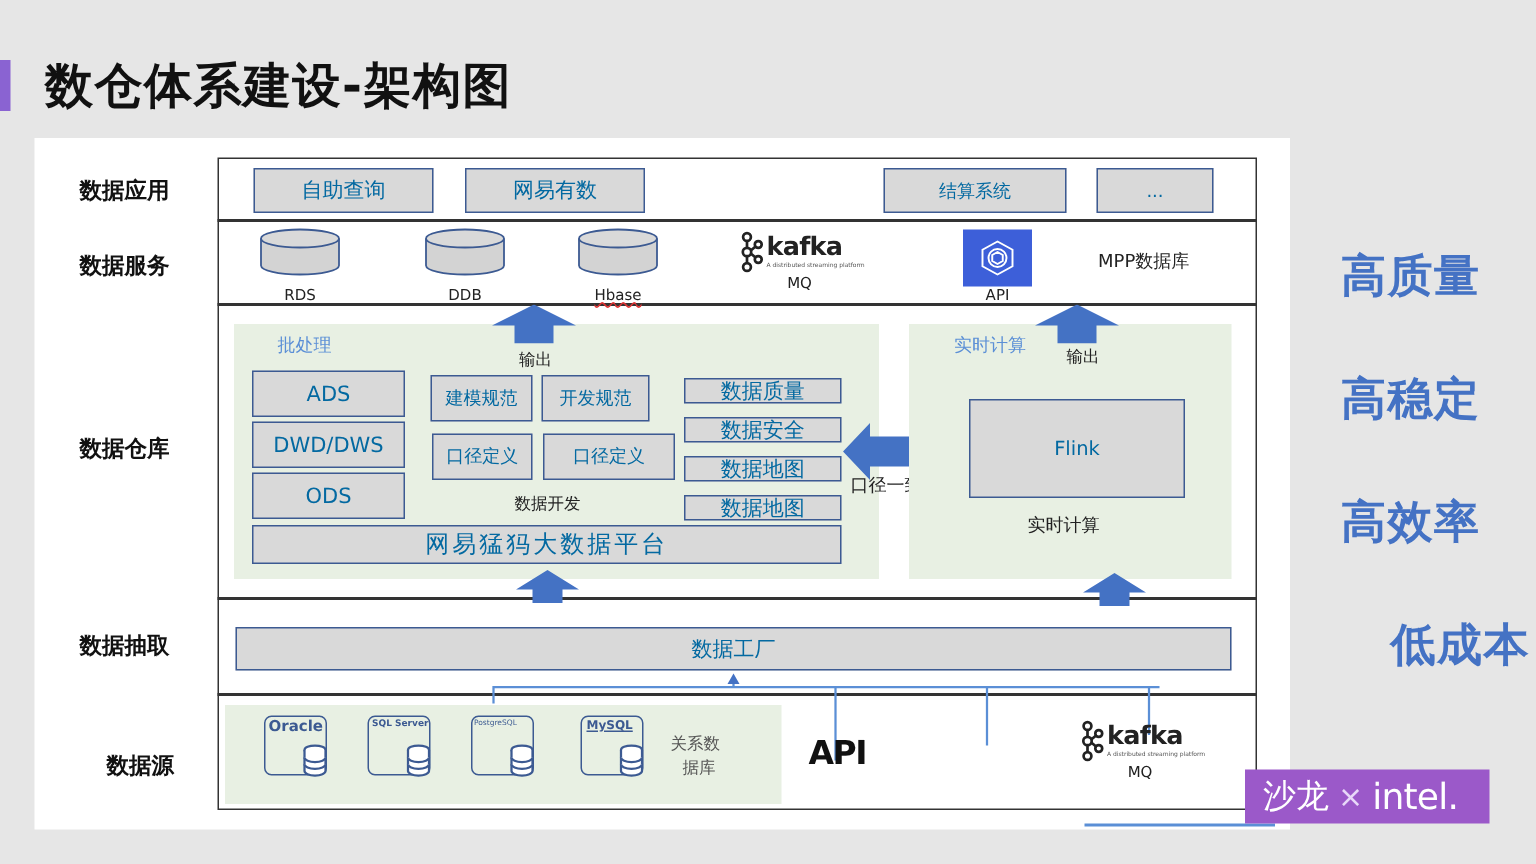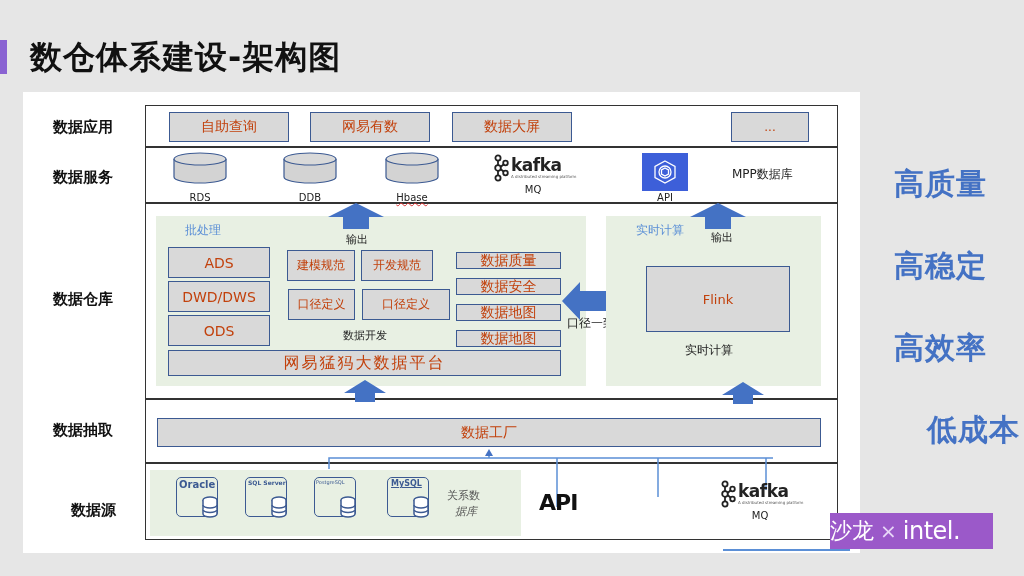--- a/index.html
+++ b/index.html
@@ -14,37 +14,37 @@
   .accent-bar { left: 0; top: 40px; width: 7px; height: 34px; background: #8a63d2; }
   .page-title { left: 30px; top: 36px; font-size: 32px; font-weight: bold; color: #111; letter-spacing: 1px; }
 
   .canvas { left: 23px; top: 92px; width: 837px; height: 461px; background: #fff; }
 
   .row-label { font-size: 15px; font-weight: bold; color: #111; white-space: nowrap; }
 
   .frame { border: 1.5px solid #333; background: #fff; }
   .hline { height: 1.5px; background: #333; }
 
-  .gbox { background: #d9d9d9; border: 1.5px solid #3c5a92; display: flex; align-items: center; justify-content: center; font-size: 14px; color: #c2410c; white-space: nowrap; }
+  .gbox { background: #d9d9d9; border: 1.5px solid #3c5a92; display: flex; align-items: center; justify-content: center; font-size: 14px; color: #0369a1; white-space: nowrap; }
   .gbox.sm { font-size: 12px; }
 
   .green { background: #e8f0e3; }
   .blue-label { font-size: 12px; color: #5b8fd6; }
   .small-text { font-size: 11px; color: #222; white-space: nowrap; }
 
   .cyl { width: 54px; height: 32px; }
   .cyl-label { font-size: 10px; color: #222; text-align: center; }
 
   .kafka { display: flex; align-items: center; }
   .kafka-text { font-size: 17px; font-weight: bold; color: #222; letter-spacing: -0.5px; line-height: 1; }
   .kafka-sub { font-size: 4px; color: #555; }
 
   .side-word { font-size: 30px; font-weight: bold; color: #4472c4; letter-spacing: 1px; }
 
-  .brand-bar { left: 830px; top: 513px; width: 163px; height: 36px; background: #9b59c9; color: #fff; display: flex; align-items: center; font-size: 22px; }
+  .brand-bar { left: 830px; top: 513px; width: 163px; height: 36px; background: #9b59c9; color: #fff; display: flex; align-items: center; padding-left: 12px; font-size: 22px; }
   .brand-bar .x { font-size: 20px; margin: 0 6px; color: #e8d8f8; }
   .brand-bar .intel { font-weight: normal; font-size: 24px; letter-spacing: -0.5px; }
   .brand-underline { left: 723px; top: 549px; width: 127px; height: 2px; background: #5b8fd6; }
 
   .api-text { font-size: 22px; font-weight: bold; color: #111; letter-spacing: -1px; }
 </style>
 </head>
 <body>
 
 <div class="abs accent-bar"></div>
@@ -59,21 +59,21 @@
   <div class="abs row-label" style="left:48px;top:409px;">数据源</div>
 
   <div class="abs frame" style="left:122px;top:13px;width:693px;height:435px;"></div>
   <div class="abs hline" style="left:122px;top:54px;width:693px;"></div>
   <div class="abs hline" style="left:122px;top:110px;width:693px;"></div>
   <div class="abs hline" style="left:122px;top:306px;width:693px;"></div>
   <div class="abs hline" style="left:122px;top:370px;width:693px;"></div>
 
   <div class="abs gbox" style="left:146px;top:20px;width:120px;height:30px;">自助查询</div>
   <div class="abs gbox" style="left:287px;top:20px;width:120px;height:30px;">网易有数</div>
-  <div class="abs gbox" style="left:429px;top:20px;width:120px;height:30px;">数据大屏</div>
+  <div class="abs gbox sm" style="left:566px;top:20px;width:122px;height:30px;">结算系统</div>
   <div class="abs gbox sm" style="left:708px;top:20px;width:78px;height:30px;">...</div>
 
   <div class="abs" style="left:150px;top:60px;">
     <svg class="cyl" viewBox="0 0 54 32">
         <path d="M1 7 V25 A26 6 0 0 0 53 25 V7" fill="#d3d3d3" stroke="#3c5a92" stroke-width="1.2"></path>
         <ellipse cx="27" cy="7" rx="26" ry="6" fill="#d9d9d9" stroke="#3c5a92" stroke-width="1.2"></ellipse>
       </svg>
     <div class="cyl-label" style="width:54px;margin-top:4px;">RDS</div>
   </div>
   <div class="abs" style="left:260px;top:60px;">
@@ -221,21 +221,21 @@
     <div style="font-size:8px;font-weight:bold;color:#3c5a92;padding:1px 3px;text-decoration:underline;">MySQL</div>
     <svg class="abs" style="right:-2px;bottom:-2px;" width="18" height="22" viewBox="0 0 18 22">
         <g fill="#fff" stroke="#3c5a92" stroke-width="1.5">
           <ellipse cx="9" cy="4" rx="7" ry="3"></ellipse>
           <path d="M2 4 V18 A7 3 0 0 0 16 18 V4"></path>
           <path d="M2 9 A7 3 0 0 0 16 9 M2 13.5 A7 3 0 0 0 16 13.5"></path>
         </g>
       </svg>
   </div>
   <div class="abs small-text" style="left:424px;top:396px;color:#555;">关系数</div>
-  <div class="abs small-text" style="left:432px;top:412px;color:#555;font-style:italic;">据库</div>
+  <div class="abs small-text" style="left:432px;top:412px;color:#555;">据库</div>
 
   <div class="abs api-text" style="left:516px;top:398px;">API</div>
 
 
   <div class="abs" style="left:697px;top:388px;">
     <div class="kafka">
       <svg width="16" height="28" viewBox="0 0 16 28">
         <g fill="none" stroke="#222" stroke-width="1.8">
             <circle cx="5" cy="4" r="2.6"></circle>
             <circle cx="5" cy="14" r="2.8"></circle>

